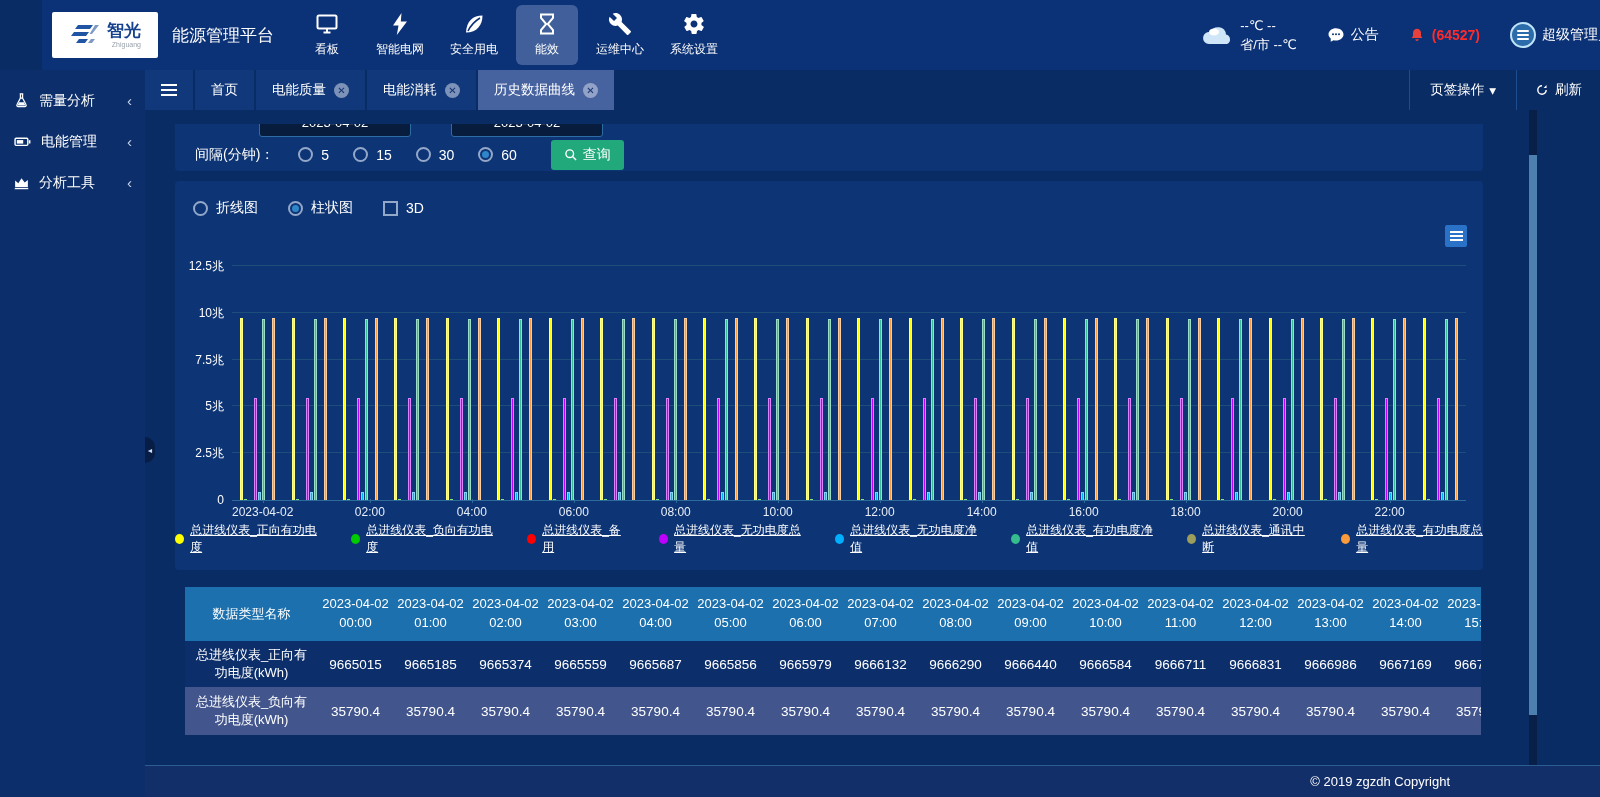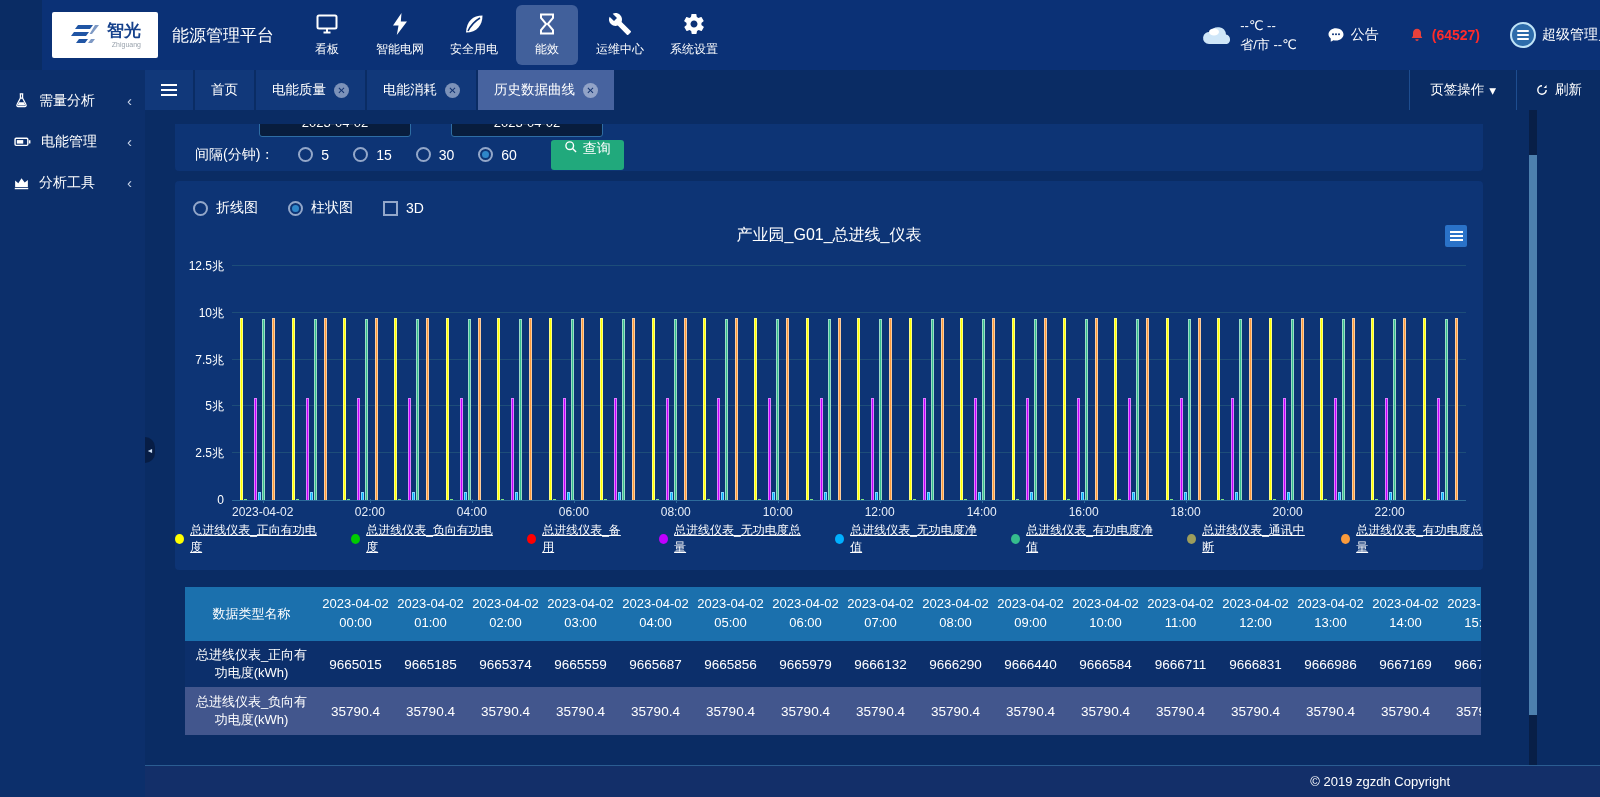--- a/index.html
+++ b/index.html
@@ -64,21 +64,21 @@
   .date-label { position:absolute; left:0; top:-16px; color:#fff; font-size:14px; }
   .date-input { position:absolute; top:-17px; width:152px; height:30px; background:#081d3d;
     border:1px solid #2e6da4; border-radius:3px; color:#fff; font-size:13px;
     display:flex; align-items:center; justify-content:center; }
   .interval-row { display:flex; align-items:center; height:33px; color:#fff; font-size:14px; }
   .opt { display:flex; align-items:center; gap:8px; margin-left:24px; cursor:pointer; }
   .radio { width:15px; height:15px; border-radius:50%; border:2px solid #93a7c9; position:relative; }
   .radio.sel::after { content:""; position:absolute; inset:2px; border-radius:50%; background:#2f86c9; }
   .checkbox { width:15px; height:15px; border:2px solid #93a7c9; }
   .search-btn { margin-left:34px; height:30px; padding:0 13px; background:#21a97c; border-radius:3px;
-    color:#fff; font-size:14px; display:flex; align-items:flex-start; gap:5px; cursor:pointer; }
+    color:#fff; font-size:14px; display:flex; align-items:center; gap:5px; cursor:pointer; }
 
   
   .chart-panel { position:relative; margin:0 117px 0 30px; height:389px; background:#0d3475;
     border-radius:4px; padding:14px 18px 0; }
   .chart-opts { display:flex; align-items:center; gap:30px; height:26px; color:#fff; font-size:14px; }
   .chart-opts .opt { margin-left:0; }
   .chart-title { position:absolute; left:0; right:0; top:44px; text-align:center; color:#fff;
     font-size:16px; }
   .export-btn { position:absolute; right:16px; top:44px; width:22px; height:22px; background:#2a72c8;
     border-radius:2px; display:flex; flex-direction:column; align-items:center; justify-content:center;
@@ -333,21 +333,20 @@
         </span>
       <span class="opt">
           <span class="radio sel"></span>
           <span>柱状图</span>
         </span>
       <span class="opt">
           <span class="checkbox"></span>
           <span>3D</span>
         </span>
     </div>
-    <div class="chart-title">产业园_G01_总进线_仪表</div>
     <div class="export-btn">
         <span></span>
         <span></span>
         <span></span>
       </div>
     <div class="plot">
         <div class="ylabel" style="bottom: calc(0% - 8px);">0</div>
         <div class="gridline" style="bottom: 20%;"></div>
         <div class="ylabel" style="bottom: calc(20% - 8px);">2.5兆</div>
         <div class="gridline" style="bottom: 40%;"></div>

